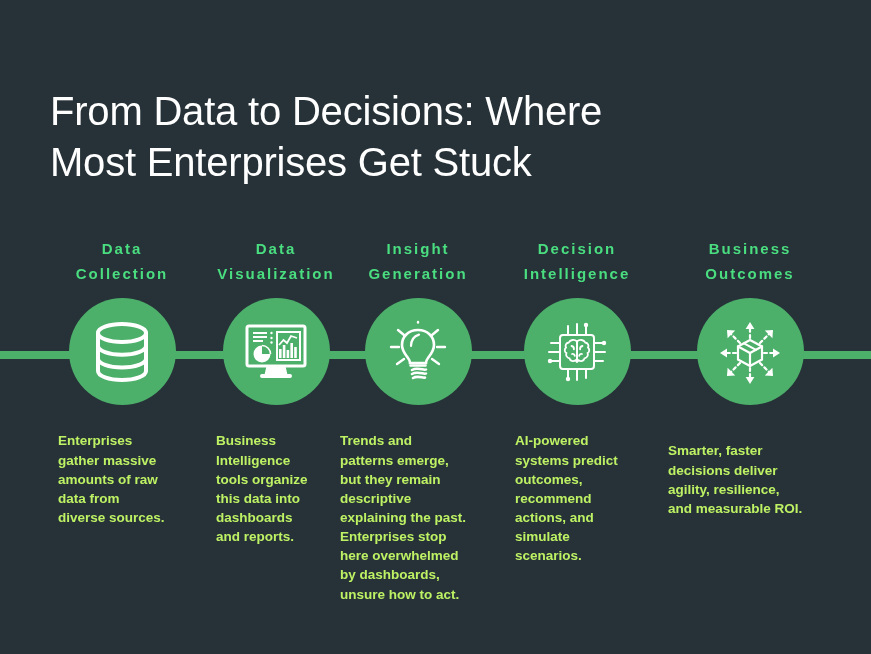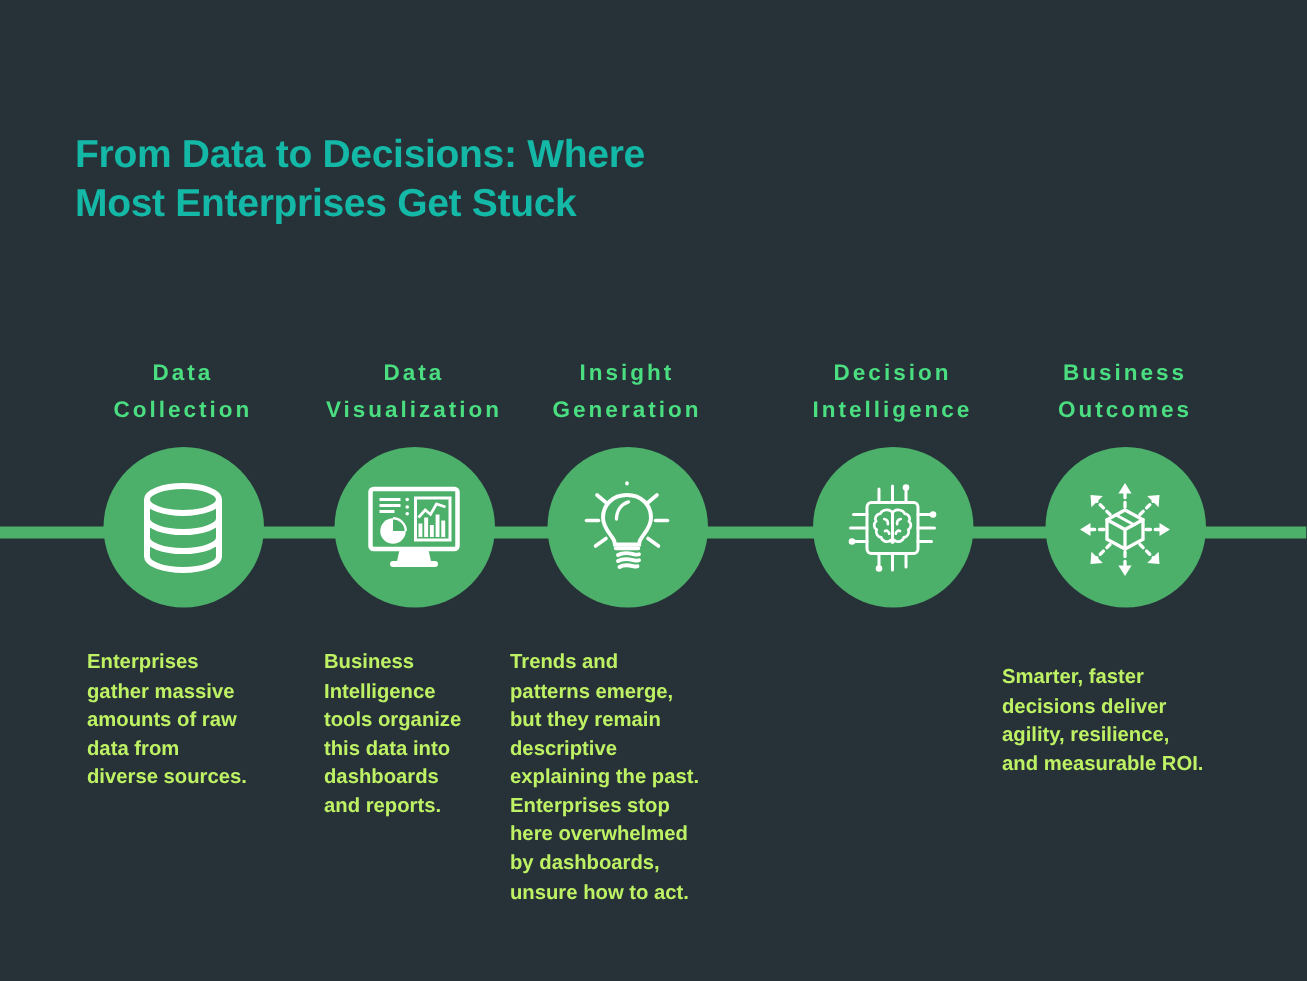--- a/index.html
+++ b/index.html
@@ -15,23 +15,23 @@
   }
 
   
   #title-block {
     position: absolute;
     left: 50px;
     top: 86px;
     width: 640px;
   }
   #page-title {
-    color: #14b8a6;
-    font-size: 26px;
-    font-weight: bold;
+    color: #ffffff;
+    font-size: 40px;
+    font-weight: normal;
     line-height: 1.28;
     letter-spacing: -0.2px;
     white-space: pre-line;
   }
 
   
   #connector-line {
     position: absolute;
     left: 0;
     top: 351px;
@@ -81,21 +81,21 @@
     font-weight: bold;
     line-height: 1.42;
     margin-top: 26px;
     white-space: pre-line;
   }
 
   
   #step-1 { left: 52px;  width: 140px; }
   #step-2 { left: 206px; width: 140px; }
   #step-3 { left: 348px; width: 140px; }
-  #step-4 { left: 525px; width: 140px; }
+  #step-4 { left: 507px; width: 140px; }
   #step-5 { left: 680px; width: 140px; }
 
   #step-1 .step-desc { width: 136px; margin-left: 6px; }
   #step-2 .step-desc { width: 136px; margin-left: 10px; }
   #step-3 .step-desc { width: 158px; margin-left: -8px; }
   #step-4 .step-desc { width: 136px; margin-left: 8px; }
   #step-5 .step-desc { width: 180px; margin-left: -12px; margin-top: 36px; }
 </style>
 </head>
 <body>
@@ -237,20 +237,27 @@
 
           <g stroke-width="1.8">
             <path d="M31 20.5 c-2.5-2.5-7-1.8-8.2 1 c-2.8 0.3-4 3-2.8 5 c-1.8 1.6-1.6 4.4 0.4 5.6 c-0.9 2.3 0.6 4.8 3 5.2 c0.7 2.6 3.9 3.7 6 2 c1 1.2 1.6 1.2 1.6 1.2 Z"></path>
             <path d="M31 20.5 c2.5-2.5 7-1.8 8.2 1 c2.8 0.3 4 3 2.8 5 c1.8 1.6 1.6 4.4-0.4 5.6 c0.9 2.3-0.6 4.8-3 5.2 c-0.7 2.6-3.9 3.7-6 2 c-1 1.2-1.6 1.2-1.6 1.2 Z"></path>
             <line x1="31" y1="20.5" x2="31" y2="40.5"></line>
             <path d="M25.5 25 c1.8 0.4 2.6 1.8 2.4 3.4 M26 33 c1.5-0.6 2.6 0.4 2.8 1.8 M36.5 25 c-1.8 0.4-2.6 1.8-2.4 3.4 M36 33 c-1.5-0.6-2.6 0.4-2.8 1.8"></path>
           </g>
         </svg>
       </span>
     </div>
+    <div class="step-desc">AI-powered
+systems predict
+outcomes,
+recommend
+actions, and
+simulate
+scenarios.</div>
   </div>
 
   <div class="step" id="step-5">
     <div class="step-label">Business
 Outcomes</div>
     <div class="step-circle">
       <span>
         <svg width="68" height="68" viewBox="0 0 68 68" fill="none" stroke="#ffffff" stroke-width="2.2" stroke-linecap="round">
 
           <g stroke-width="2.2">

